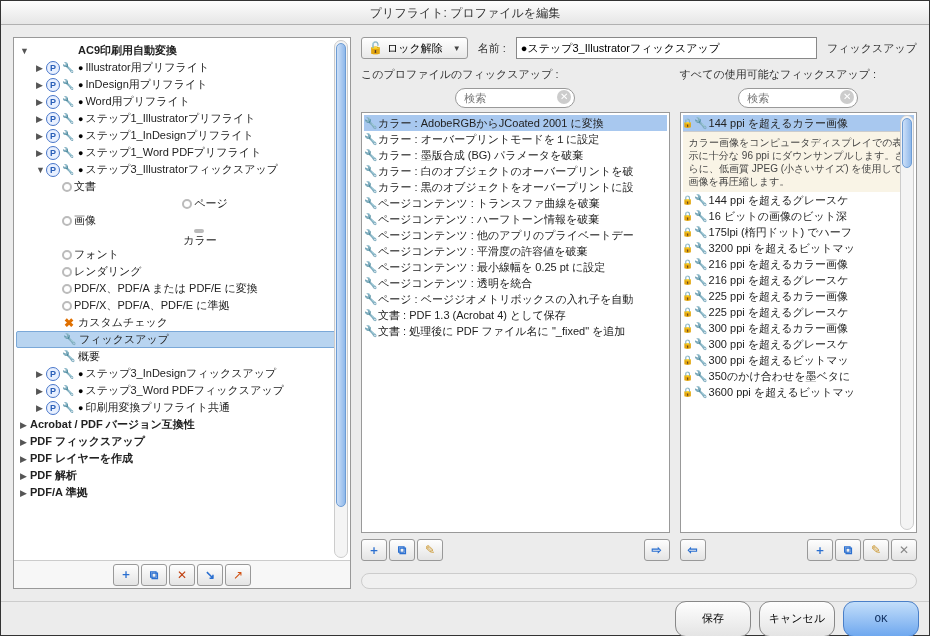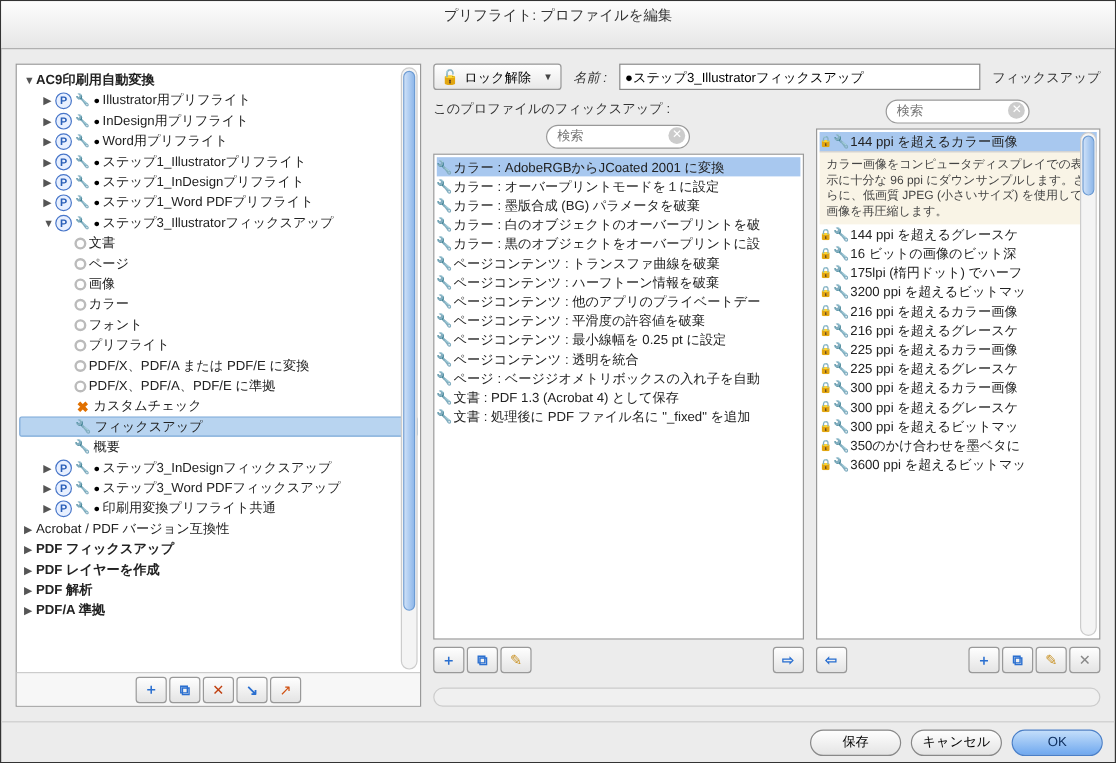--- a/index.html
+++ b/index.html
@@ -14,21 +14,21 @@
 }
 .window {
   width: 930px;
   height: 636px;
   border: 1px solid #333;
   background: #ececec;
   display: flex;
   flex-direction: column;
 }
 .titlebar {
-  height: 40px;
+  height: 24px;
   background: linear-gradient(#fdfdfd, #e6e6e6);
   border-bottom: 1px solid #b0b0b0;
   text-align: center;
   line-height: 24px;
   font-size: 12px;
   color: #333;
 }
 .content {
   flex: 1;
   display: flex;
@@ -182,21 +182,21 @@
 }
 .lock-icon {
   color: #c08020;
   font-size: 12px;
 }
 .dd-arrow {
   font-size: 8px;
   color: #444;
   margin-left: 6px;
 }
-.name-label { color: #333; font-style: italic; }
+.name-label { color: #333; }
 .name-input {
   flex: 1;
   height: 22px;
   border: 1px solid #888;
   background: #fff;
   padding: 0 4px;
   font-size: 11px;
 }
 .type-label {
   color: #333;
@@ -309,27 +309,28 @@
   height: 34px;
   display: flex;
   justify-content: flex-end;
   align-items: center;
   gap: 8px;
   padding: 0 10px;
   border-top: 1px solid #ccc;
 }
 .btn {
   min-width: 76px;
-  height: 22px;
+  height: 36px;
   background: linear-gradient(#fefefe,#e4e4e4);
   border: 1px solid #888;
   border-radius: 11px;
   font-size: 11px;
   text-align: center;
   cursor: pointer;
+  font-family: Liberation Mono, monospace;
 }
 .btn.primary {
   background: linear-gradient(#c3defa,#6fa8ef);
   border: 1px solid #4a7fc8;
   color: #103060;
 }
 .blue-arrow {
   color: #2a6fd0;
   font-weight: bold;
 }
@@ -340,21 +341,21 @@
 <div class="window">
   <div class="titlebar">プリフライト: プロファイルを編集</div>
   <div class="content">
     <div class="main-row">
 
       <div class="left-panel">
         <div class="left-tree-wrap">
           <div class="tree" id="tree">
               <div class="tree-row" style="padding-left: 4px;">
                 <span class="arrow">▼</span>
-                <span class="tree-label" style="font-weight: bold;">AC9印刷用自動変換</span>
+                <span class="tree-label" style="font-weight: bold; margin-left: 48px;">AC9印刷用自動変換</span>
               </div>
               <div class="tree-row" style="padding-left: 20px;">
                 <span class="arrow">▶</span>
                 <span class="ic p">P</span>
                 <span class="ic w">🔧</span>
                 <span class="bullet">●</span>
                 <span class="tree-label">Illustrator用プリフライト</span>
               </div>
               <div class="tree-row" style="padding-left: 20px;">
                 <span class="arrow">▶</span>
@@ -396,44 +397,44 @@
                 <span class="ic p">P</span>
                 <span class="ic w">🔧</span>
                 <span class="bullet">●</span>
                 <span class="tree-label">ステップ3_Illustratorフィックスアップ</span>
               </div>
               <div class="tree-row" style="padding-left: 36px;">
                 <span class="arrow"></span>
                 <span class="ic circle"></span>
                 <span class="tree-label">文書</span>
               </div>
-              <div class="tree-row" style="padding-left: 36px;">
+              <div class="tree-row" style="padding-left: 36px; justify-content: center;">
                 <span class="arrow"></span>
                 <span class="ic circle"></span>
                 <span class="tree-label">ページ</span>
               </div>
               <div class="tree-row" style="padding-left: 36px;">
                 <span class="arrow"></span>
                 <span class="ic circle"></span>
                 <span class="tree-label">画像</span>
               </div>
-              <div class="tree-row" style="padding-left: 36px;">
+              <div class="tree-row" style="padding-left: 36px; flex-direction: column;">
                 <span class="arrow"></span>
                 <span class="ic circle"></span>
                 <span class="tree-label">カラー</span>
               </div>
               <div class="tree-row" style="padding-left: 36px;">
                 <span class="arrow"></span>
                 <span class="ic circle"></span>
                 <span class="tree-label">フォント</span>
               </div>
               <div class="tree-row" style="padding-left: 36px;">
                 <span class="arrow"></span>
                 <span class="ic circle"></span>
-                <span class="tree-label">プリフライト</span>
+                <span class="tree-label">レンダリング</span>
               </div>
               <div class="tree-row" style="padding-left: 36px;">
                 <span class="arrow"></span>
                 <span class="ic circle"></span>
                 <span class="tree-label">PDF/X、PDF/A または PDF/E に変換</span>
               </div>
               <div class="tree-row" style="padding-left: 36px;">
                 <span class="arrow"></span>
                 <span class="ic circle"></span>
                 <span class="tree-label">PDF/X、PDF/A、PDF/E に準拠</span>
@@ -469,21 +470,21 @@
               </div>
               <div class="tree-row" style="padding-left: 20px;">
                 <span class="arrow">▶</span>
                 <span class="ic p">P</span>
                 <span class="ic w">🔧</span>
                 <span class="bullet">●</span>
                 <span class="tree-label">印刷用変換プリフライト共通</span>
               </div>
               <div class="tree-row" style="padding-left: 4px;">
                 <span class="arrow">▶</span>
-                <span class="tree-label" style="font-weight: normal;">Acrobat / PDF バージョン互換性</span>
+                <span class="tree-label" style="font-weight: bold;">Acrobat / PDF バージョン互換性</span>
               </div>
               <div class="tree-row" style="padding-left: 4px;">
                 <span class="arrow">▶</span>
                 <span class="tree-label" style="font-weight: bold;">PDF フィックスアップ</span>
               </div>
               <div class="tree-row" style="padding-left: 4px;">
                 <span class="arrow">▶</span>
                 <span class="tree-label" style="font-weight: bold;">PDF レイヤーを作成</span>
               </div>
               <div class="tree-row" style="padding-left: 4px;">
@@ -611,20 +612,21 @@
                   <span style="color:#c89020">✎</span>
                 </div>
               <div class="spacer"></div>
               <div class="tb-btn">
                   <span class="blue-arrow">⇨</span>
                 </div>
             </div>
           </div>
 
           <div class="col" style="flex:1">
+            <div class="col-header">すべての使用可能なフィックスアップ :</div>
             <div class="search-row">
               <div class="search-box">
                 <input class="search-input" placeholder="検索" style="">
                 <div class="clear-btn">✕</div>
               </div>
             </div>
             <div class="list-box">
               <div class="list-content" id="list2">
                   <div class="list-row selected">
                     <span class="lock-small">🔒</span>

